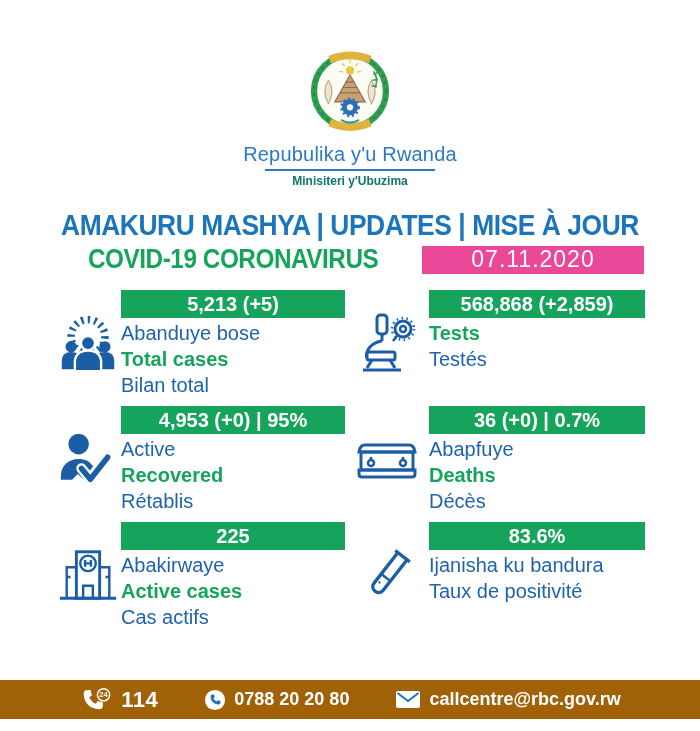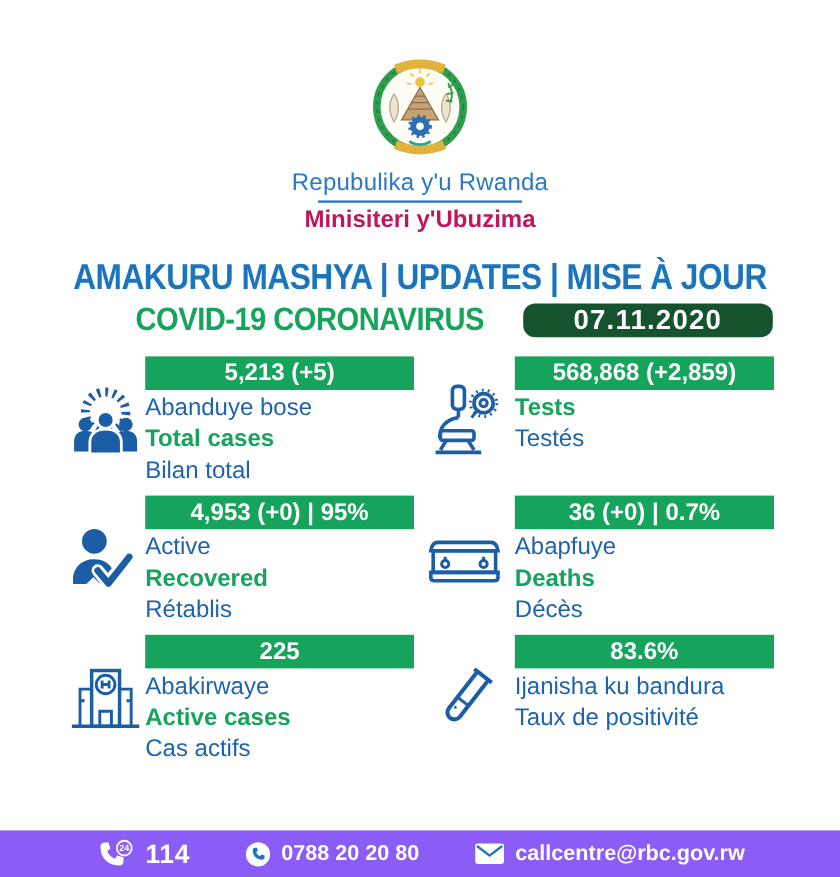--- a/index.html
+++ b/index.html
@@ -1,45 +1,44 @@
 <!DOCTYPE html>
 <html><head>
 <meta charset="utf-8">
 <style>
   html,body{margin:0;padding:0;background:#ffffff;}
   .poster{
     position:relative;width:700px;height:731px;background:#ffffff;
     font-family:"Liberation Sans",sans-serif;overflow:hidden;
   }
   
-  .header{ text-align:center; padding-top:42px; }
+  .header{ text-align:center; padding-top:32px;margin-top:12px; }
   .logo-wrap{ display:flex; justify-content:center; }
   .country{ font-size:20px; color:#2B79C4; margin-top:3px; letter-spacing:0.2px;}
   .divider{ width:170px; border-top:2px solid #2B79C4; margin:3px auto 3px auto; }
-  .ministry{ font-size:20px; font-weight:bold; color:#be185d; }
+  .ministry{ font-size:12px; font-weight:bold; color:#0f766e; }
   
   .title-block{ margin-top:20px; }
   .title-main{
     text-align:center; font-weight:bold; font-size:30px; color:#1B75BC;
     letter-spacing:-0.5px; white-space:nowrap; transform:scaleX(0.88);
     transform-origin:50% 50%;
   }
   .title-row2{
     display:flex; justify-content:space-between; align-items:center;
     padding:2px 56px 0 88px;
-    margin-left:25px;
   }
   .covid-title{
     font-weight:bold; font-size:27px; color:#16A45C; letter-spacing:-0.5px;
     white-space:nowrap; transform:scaleX(0.9); transform-origin:0 50%;
   }
   .date-badge{
-    width:222px; height:28px; background:#14532d; color:#ffffff;
-    font-weight:bold; font-size:23px; letter-spacing:1px;
-    display:flex; align-items:center; justify-content:center;border-radius:10px;
+    width:222px; height:28px; background:#ec4899; color:#ffffff;
+    font-weight:normal; font-size:23px; letter-spacing:1px;
+    display:flex; align-items:center; justify-content:center;
   }
   
   .stats{
     margin:15px 0 0 55px; width:590px;
     display:grid; grid-template-columns:290px 300px; row-gap:8px;
   }
   .stat{ display:flex; }
   .icon-wrap{
     flex:0 0 66px; display:flex; align-items:center; justify-content:center;
   }
@@ -47,22 +46,22 @@
   .content{ flex:1; min-width:0; }
   .banner{
     height:28px; background:#16A45C; color:#ffffff; font-weight:bold;
     font-size:20px; display:flex; align-items:center; justify-content:center;
     white-space:nowrap;
   }
   .lines{ font-size:20px; line-height:26px; color:#1E63AE; white-space:nowrap; margin-top:2px;}
   .l-en{ color:#16A45C; font-weight:bold; }
   
   .footer{
-    position:absolute; left:0; bottom:0; width:700px; height:39px;
-    background:#8b5cf6; display:flex; align-items:center; justify-content:center;
+    position:absolute; left:0; bottom:12px; width:700px; height:39px;
+    background:#a16207; display:flex; align-items:center; justify-content:center;
     gap:46px; color:#ffffff;
   }
   .f-item{ display:flex; align-items:center; gap:8px; font-weight:bold; font-size:18px; }
   .f-item .big{ font-size:22px; letter-spacing:0.5px; }
 </style>
 </head>
 <body>
 
 <div class="poster">
 

